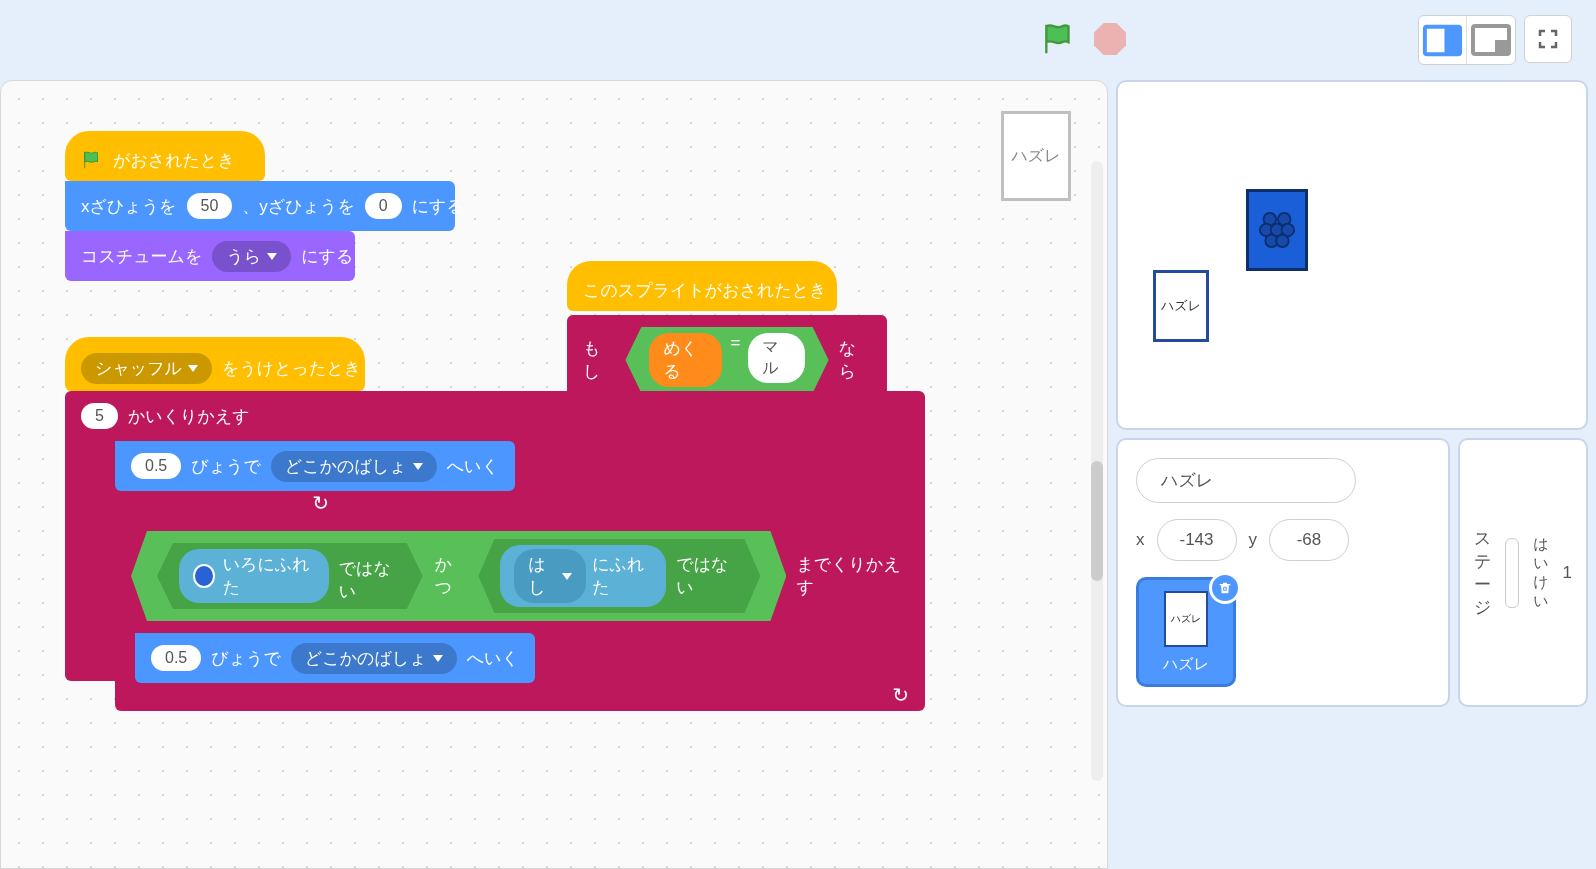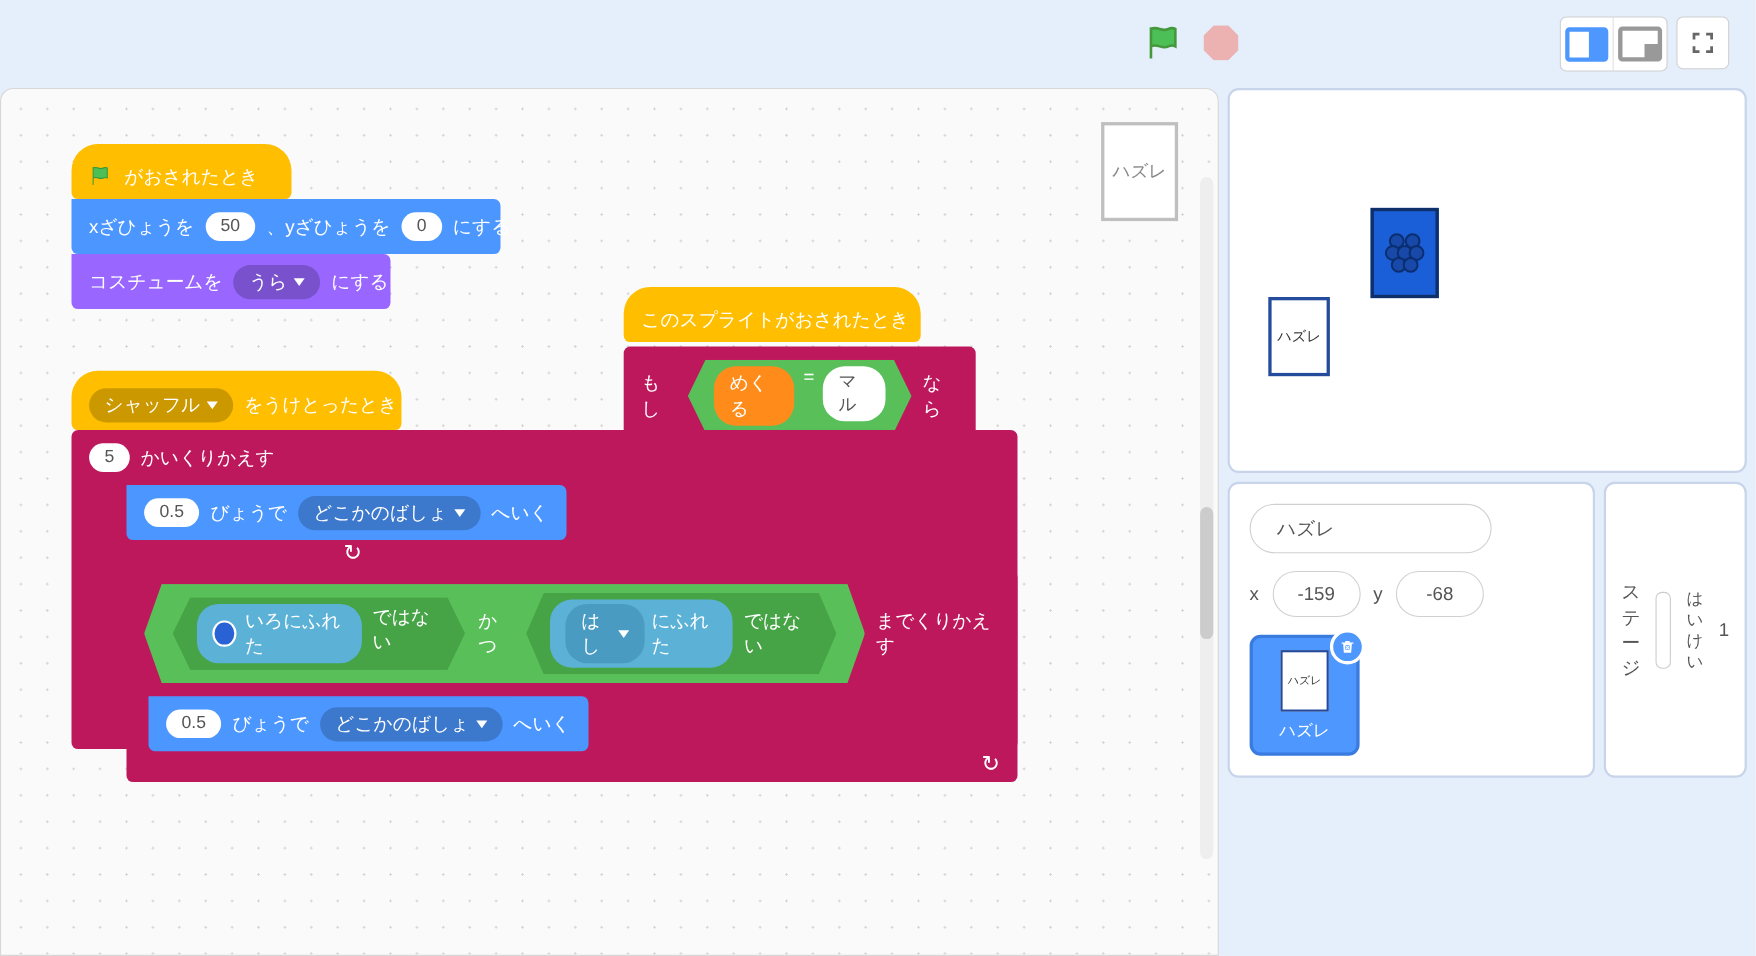--- a/index.html
+++ b/index.html
@@ -181,21 +181,21 @@
           <span>へいく</span>
         </div>
       </div>
       <div class="c-bottom" style="width:280px">
           <span class="loop-arrow">↻</span>
         </div>
 
       <div class="c-wrap" style="position:relative;left:50px;width:810px;margin-top:0">
         <div class="c-label">
           <span class="hex" style="background:#59c059;padding:8px 26px;display:inline-flex;align-items:center;gap:12px">
-            <span class="hex" style="background:#46a346;padding:6px 22px;display:inline-flex;align-items:flex-start;gap:10px">
+            <span class="hex" style="background:#46a346;padding:6px 22px;display:inline-flex;align-items:flex-end;gap:10px">
               <span class="pill-dark" style="background:#5cb1d6;display:inline-flex;gap:8px">
                 <span style="width:24px;height:24px;background:#2862d4;border-radius:50%;border:2px solid #fff"></span>
                 <span>いろにふれた</span>
               </span>
               <span>ではない</span>
             </span>
             <span>かつ</span>
             <span class="hex" style="background:#46a346;padding:6px 22px;display:inline-flex;align-items:center;gap:10px">
               <span class="pill-dark" style="background:#5cb1d6;display:inline-flex;gap:6px">
                 <span class="dd" style="background:#4a9bc2">
@@ -246,21 +246,21 @@
         </div>
     </div>
 
     <div class="sprite-info">
       <div class="info-box">
         <div class="info-row">
           <div class="input-pill" style="min-width:220px;text-align:left;padding-left:24px">ハズレ</div>
         </div>
         <div class="info-row">
           <span class="info-label">x</span>
-          <div class="input-pill">-159</div>
+          <div class="input-pill">-143</div>
           <span class="info-label">y</span>
           <div class="input-pill">-68</div>
         </div>
         <div class="sprite-list">
           <div class="sprite-card sel">
             <div class="delete-badge">
               <svg width="16" height="16" viewBox="0 0 24 24">
                   <path fill="#fff" d="M6 7h12l-1 13H7L6 7zm3-3h6v2H9V4zM4 6h16v2H4z"></path>
                   <rect x="9" y="10" width="6" height="6" rx="1" fill="#4d97ff"></rect>
                   <path d="M10 11l4 4M14 11l-4 4" stroke="#fff" stroke-width="1.5"></path>

